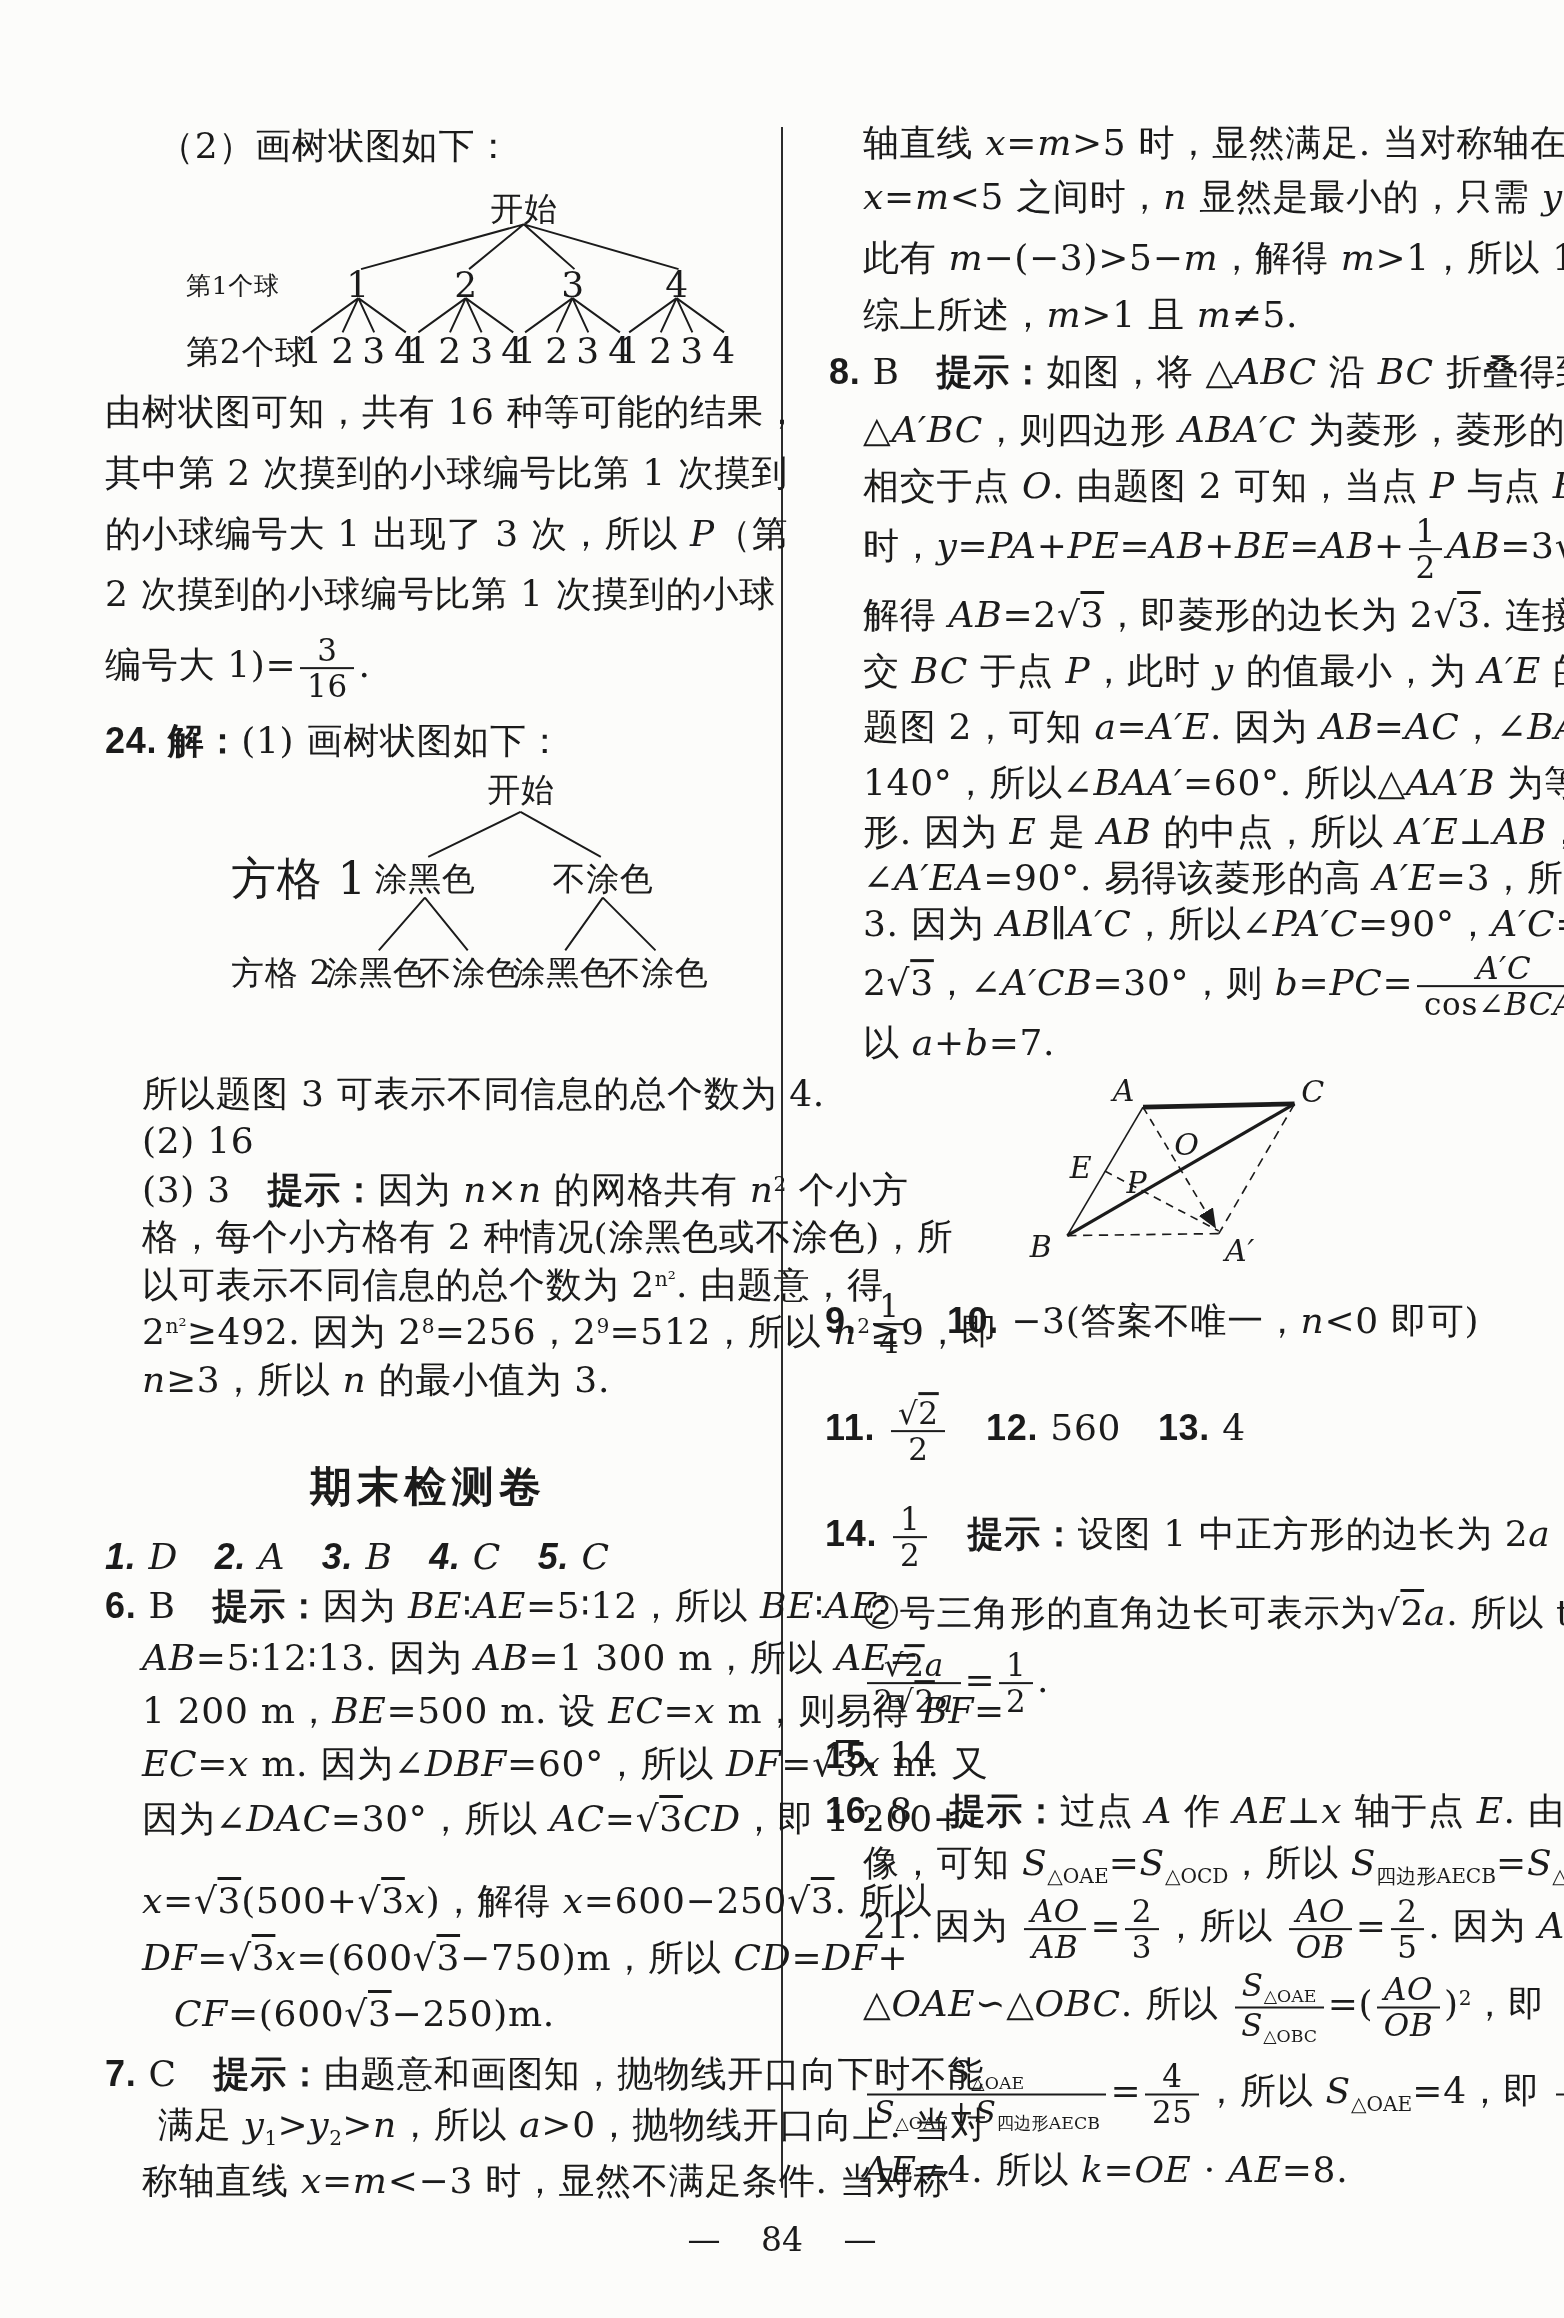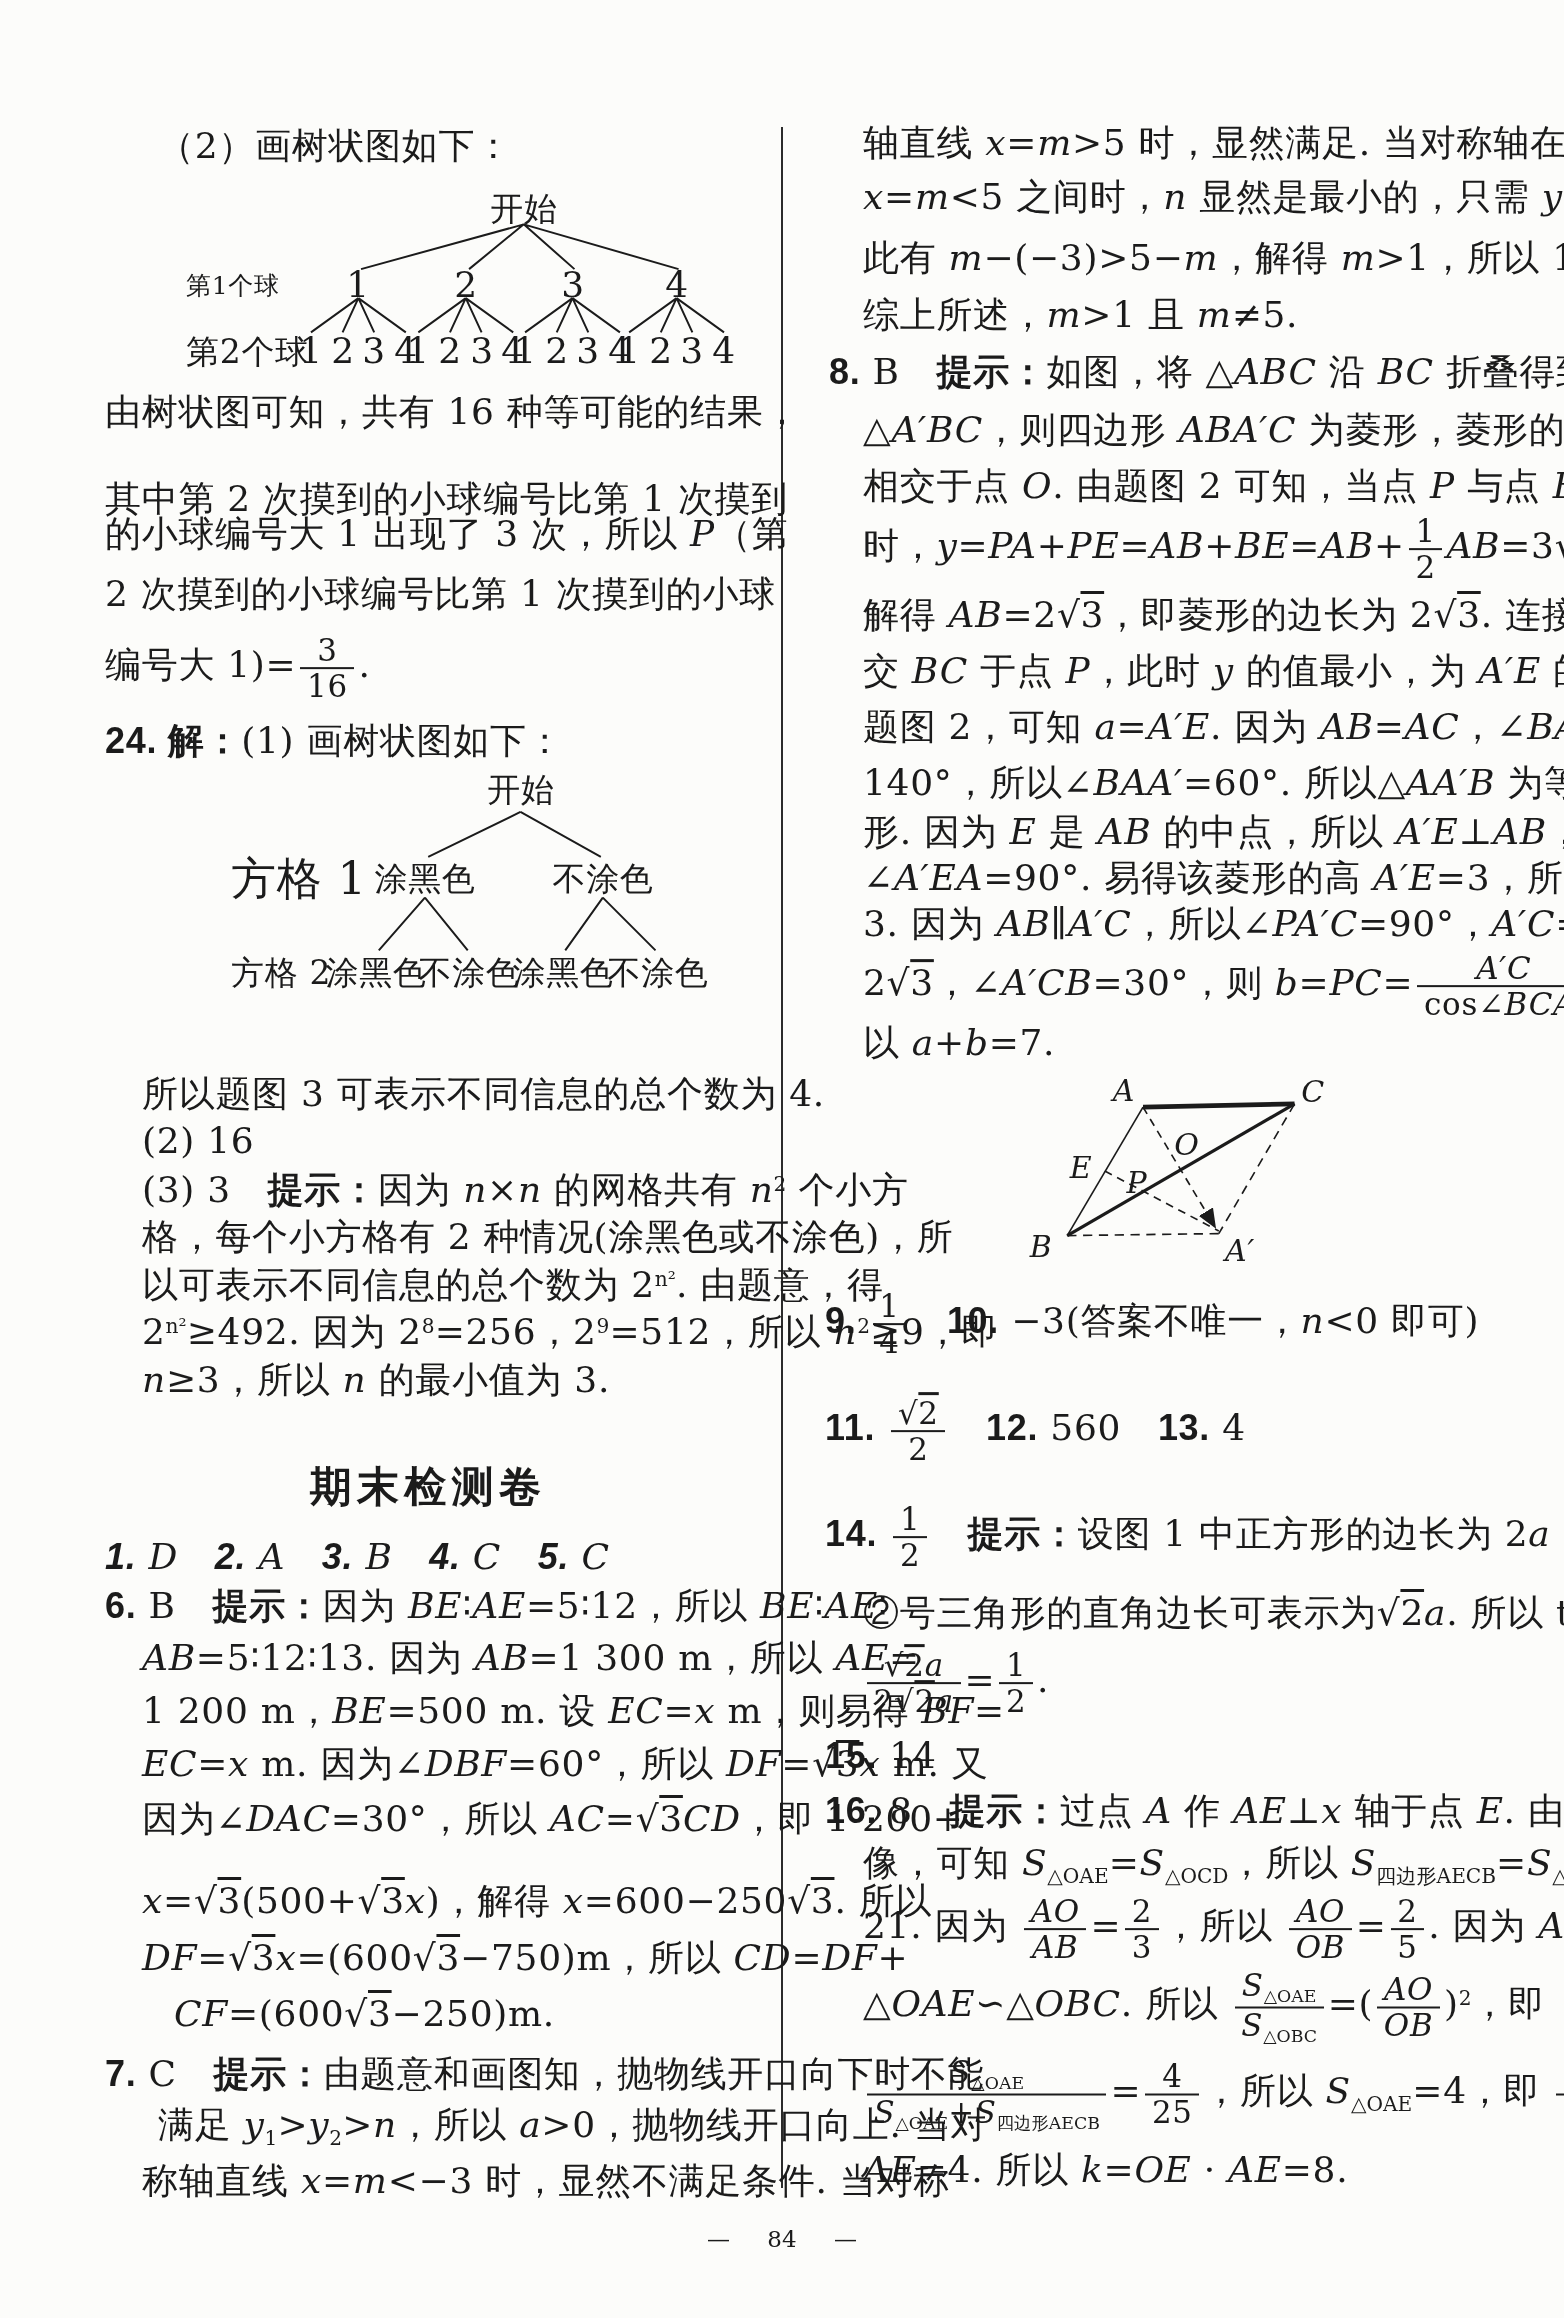--- a/index.html
+++ b/index.html
@@ -12,21 +12,21 @@
   .iseg{font-style:italic;}
   .subseg{font-size:56%;vertical-align:-0.4em;letter-spacing:0;}
   .supseg{font-size:56%;vertical-align:0.55em;letter-spacing:0;}
   .rt{white-space:nowrap;}
   .rt .rad{text-decoration:overline;}
   .frac{display:inline-block;vertical-align:middle;text-align:center;margin:0 4px;line-height:1.05;}
   .frac .fn,.frac .fd{display:block;font-size:86%;padding:0.7px 6.6px;}
   .frac .fd{border-top:2px solid #1b1b1b;}
   .title{position:absolute;transform:translate(-50%,-50%);font-weight:bold;font-size:42px;
          font-family:"Liberation Sans","DejaVu Sans",sans-serif;letter-spacing:5.3px;}
-  .footer{position:absolute;transform:translate(-50%,-50%);font-size:23px;word-spacing:30px;}
+  .footer{position:absolute;transform:translate(-50%,-50%);font-size:33px;word-spacing:30px;}
   .divider{position:absolute;background:#2b2b2b;}
   svg.overlay{position:absolute;left:0;top:0;}
 </style>
 </head>
 <body>
 
 <div class="page">
 
   <svg class="overlay" width="1564" height="2319" viewBox="0 0 2374 3519">
     <defs>
@@ -85,21 +85,21 @@
       <div class="txt center" style="left: 513px; top: 351px;"><span class="tseg">4</span></div>
       <div class="txt center" style="left: 525px; top: 351px;"><span class="tseg">1</span></div>
       <div class="txt center" style="left: 557px; top: 351px;"><span class="tseg">2</span></div>
       <div class="txt center" style="left: 588px; top: 351px;"><span class="tseg">3</span></div>
       <div class="txt center" style="left: 620px; top: 351px;"><span class="tseg">4</span></div>
       <div class="txt center" style="left: 629px; top: 351px;"><span class="tseg">1</span></div>
       <div class="txt center" style="left: 661px; top: 351px;"><span class="tseg">2</span></div>
       <div class="txt center" style="left: 692px; top: 351px;"><span class="tseg">3</span></div>
       <div class="txt center" style="left: 724px; top: 351px;"><span class="tseg">4</span></div>
       <div class="txt" style="left: 105px; top: 412px;"><span class="tseg">由树状图可知，共有 16 种等可能的结果，</span></div>
-      <div class="txt" style="left: 105px; top: 499px;"><span class="tseg">其中第 2 次摸到的小球编号比第 1 次摸到</span></div>
+      <div class="txt" style="left: 105px; top: 473px;"><span class="tseg">其中第 2 次摸到的小球编号比第 1 次摸到</span></div>
       <div class="txt" style="left: 105px; top: 534px;"><span class="tseg">的小球编号大 1 出现了 3 次，所以 </span><span class="iseg">P</span><span class="tseg">（第</span></div>
       <div class="txt" style="left: 105px; top: 594px;"><span class="tseg">2 次摸到的小球编号比第 1 次摸到的小球</span></div>
       <div class="txt" style="left: 105px; top: 668px;"><span class="tseg">编号大 1)=</span><span class="frac"><span class="fn"><span class="tseg">3</span></span><span class="fd"><span class="tseg">16</span></span></span><span class="tseg">.</span></div>
       <div class="txt" style="left: 105px; top: 741px;"><span class="bseg">24. 解：</span><span class="tseg">(1) 画树状图如下：</span></div>
       <div class="txt center" style="left: 521px; top: 789px; font-size: 33px;"><span class="tseg">开始</span></div>
       <div class="txt" style="left: 231px; top: 878px; font-size: 45px;"><span class="tseg">方格 1</span></div>
       <div class="txt center" style="left: 425px; top: 878px; font-size: 33px;"><span class="tseg">涂黑色</span></div>
       <div class="txt center" style="left: 603px; top: 878px; font-size: 33px;"><span class="tseg">不涂色</span></div>
       <div class="txt" style="left: 231px; top: 972px; font-size: 33px;"><span class="tseg">方格 2</span></div>
       <div class="txt center" style="left: 376px; top: 972px; font-size: 33px;"><span class="tseg">涂黑色</span></div>

